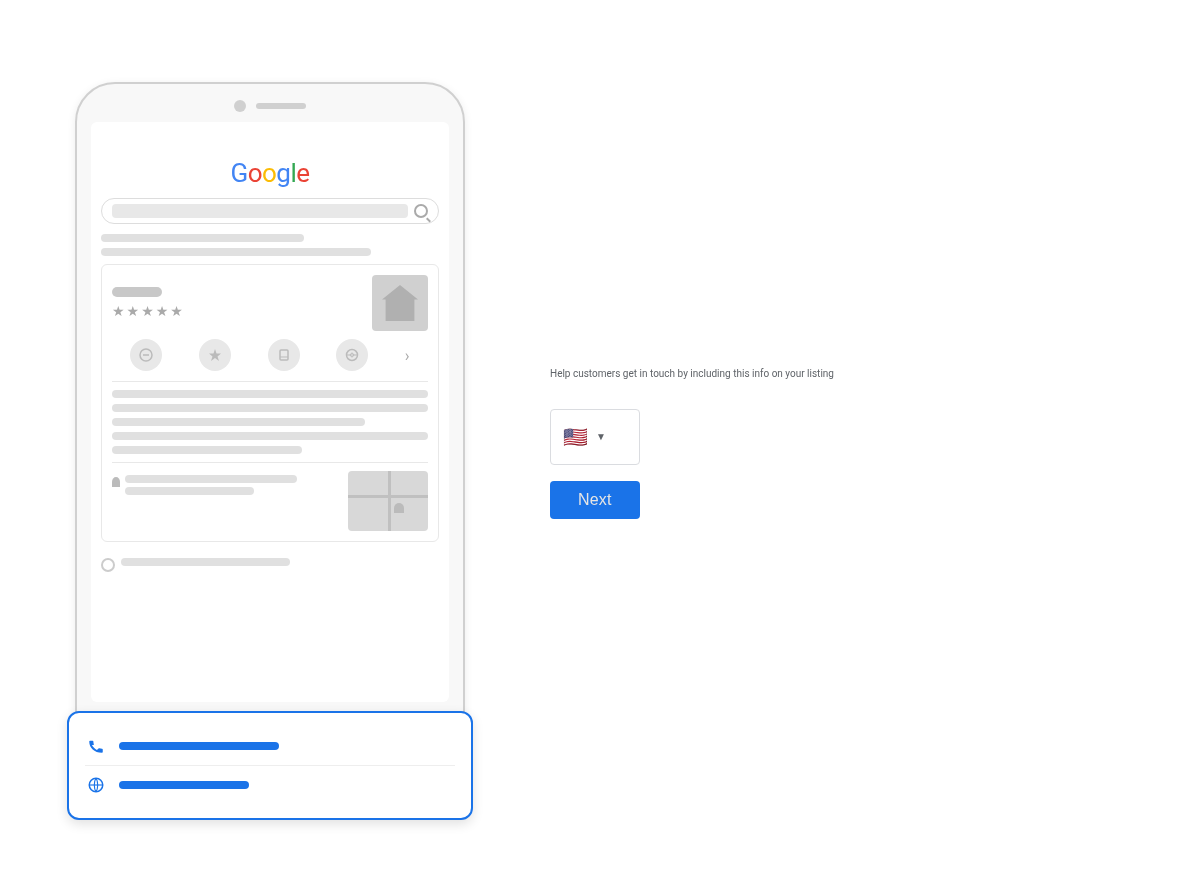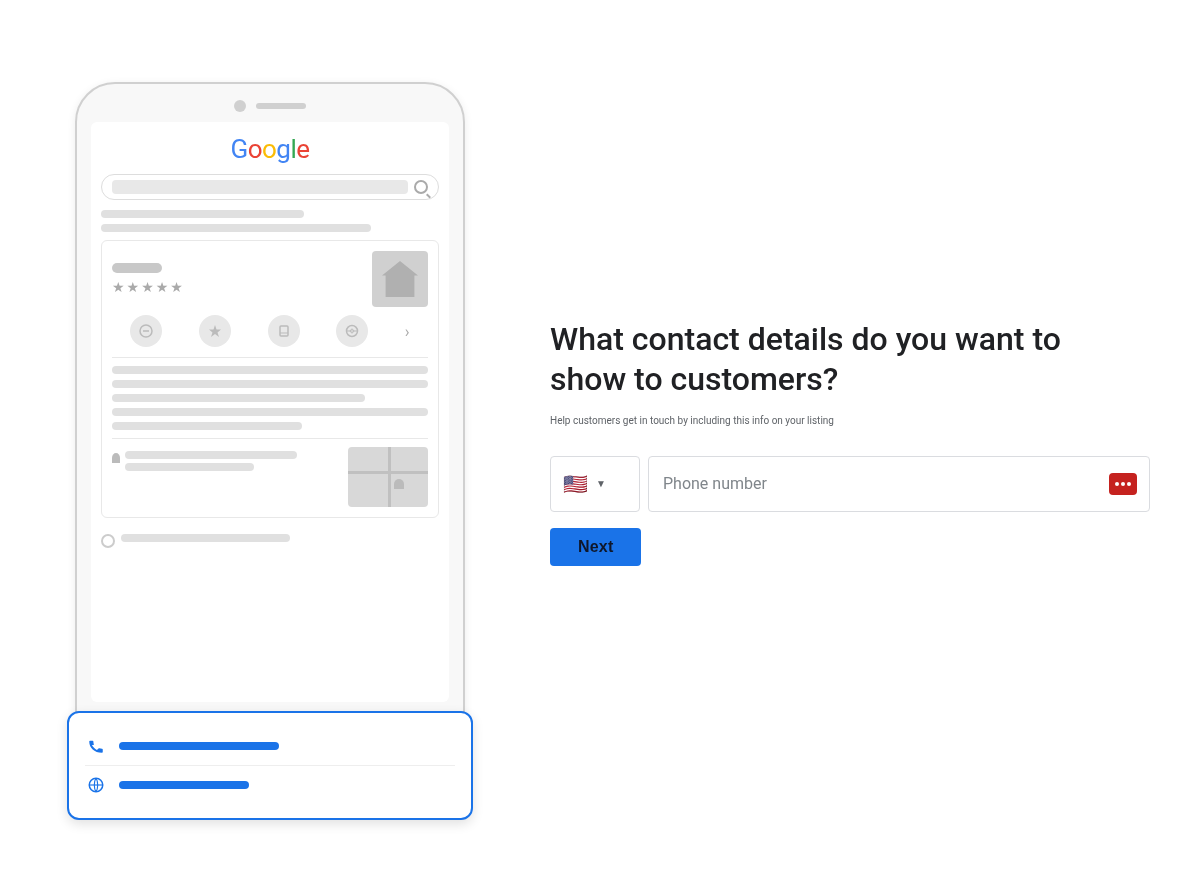--- a/index.html
+++ b/index.html
@@ -66,20 +66,21 @@
       min-height: 580px;
     }
 
     
     .google-logo {
       text-align: center;
       font-size: 26px;
       font-weight: 400;
       margin-bottom: 10px;
       letter-spacing: -0.5px;
+      margin-top: 24px;
     }
     .g-blue { color: #4285F4; }
     .g-red { color: #EA4335; }
     .g-yellow { color: #FBBC05; }
     .g-green { color: #34A853; }
 
     
     .search-bar {
       display: flex;
       align-items: center;
@@ -381,26 +382,26 @@
       margin-bottom: 28px;
     }
     .website-placeholder {
       color: #80868b;
       font-size: 16px;
     }
 
     
     .next-btn {
       background: #1a73e8;
-      color: #0f172a;
+      color: #e5e5e5;
       border: none;
       border-radius: 4px;
       padding: 10px 28px;
       font-size: 16px;
-      font-weight: 700;
+      font-weight: 400;
       cursor: pointer;
       letter-spacing: 0.2px;
     }
   </style>
 </head>
 <body>
 
 <div class="container">
 
   <div class="phone-wrap">
@@ -523,37 +524,28 @@
           </div>
           <div class="bottom-line medium"></div>
         </div>
       </div>
 
     </div>
   </div>
 
   <div class="form-side">
 
-    <h1 class="form-title">What contact details do you want to show to customers?</h1>
     <p class="form-subtitle">Help customers get in touch by including this info on your listing</p>
 
     
     <div class="phone-input-group">
       <div class="country-select">
         <span class="flag-emoji">🇺🇸</span>
         <span class="dropdown-arrow">▼</span>
       </div>
-      <div class="phone-field-wrap">
-        <span class="phone-placeholder">Phone number</span>
-        <div class="phone-error-icon">
-          <div class="phone-error-dot"></div>
-          <div class="phone-error-dot"></div>
-          <div class="phone-error-dot"></div>
-        </div>
-      </div>
     </div>
 
     
 
     
     <button class="next-btn">Next</button>
 
   </div>
 </div>
 

